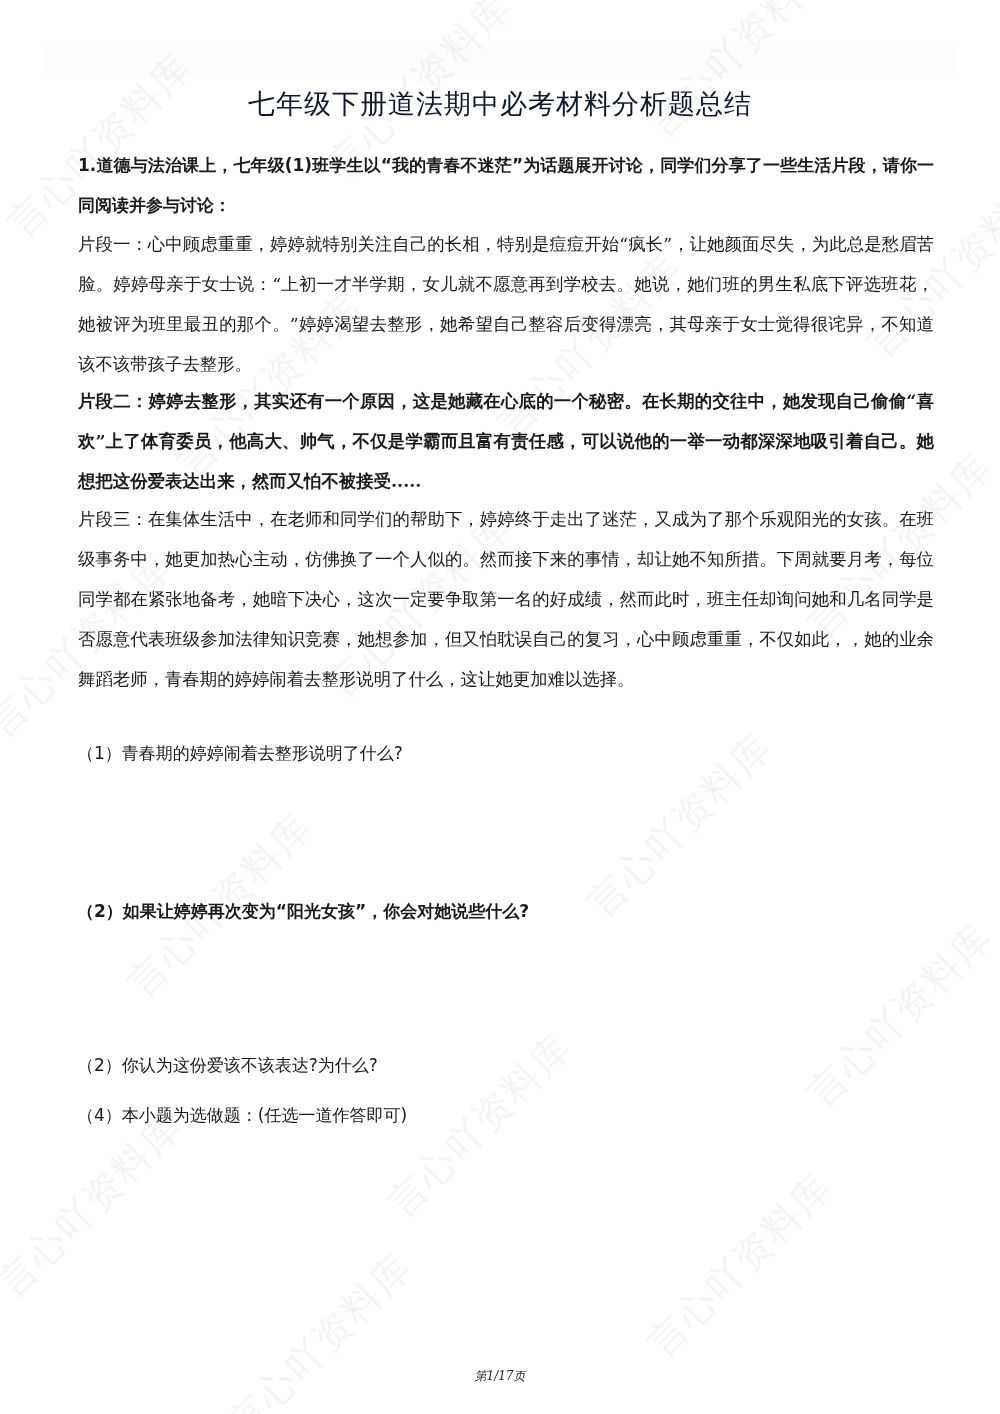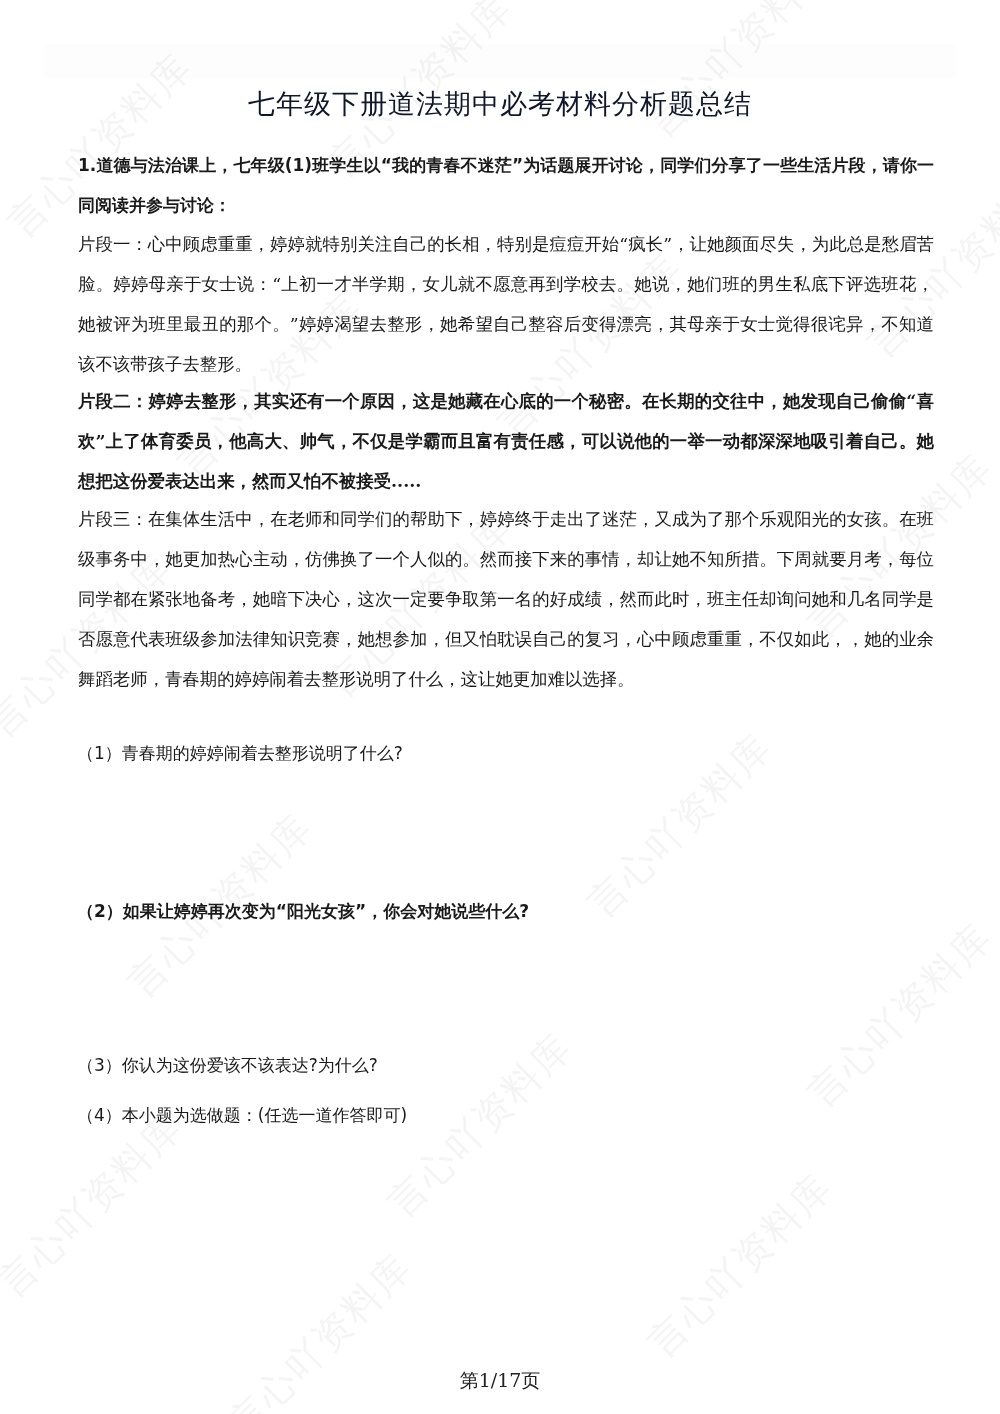--- a/index.html
+++ b/index.html
@@ -87,22 +87,23 @@
     position: absolute;
     left: 77px;
     width: 856px;
   }
   .footer {
     position: absolute;
     top: 1368px;
     left: 0;
     width: 1000px;
     text-align: center;
-    font-size: 19px;
+    font-size: 12px;
     color: #222;
+    font-style: italic;
   }
 </style>
 </head>
 <body>
 
 <div class="header-band"></div>
 
 <div class="watermark-layer">
   <span class="wm" style="left:-20px; top:120px;">言心吖资料库</span>
   <span class="wm" style="left:300px; top:60px;">言心吖资料库</span>
@@ -129,20 +130,20 @@
   <div class="para seg1">片段一：心中顾虑重重，婷婷就特别关注自己的长相，特别是痘痘开始“疯长”，让她颜面尽失，为此总是愁眉苦脸。婷婷母亲于女士说：“上初一才半学期，女儿就不愿意再到学校去。她说，她们班的男生私底下评选班花，她被评为班里最丑的那个。”婷婷渴望去整形，她希望自己整容后变得漂亮，其母亲于女士觉得很诧异，不知道该不该带孩子去整形。</div>
   <div class="para seg2">片段二：婷婷去整形，其实还有一个原因，这是她藏在心底的一个秘密。在长期的交往中，她发现自己偷偷“喜欢”上了体育委员，他高大、帅气，不仅是学霸而且富有责任感，可以说他的一举一动都深深地吸引着自己。她想把这份爱表达出来，然而又怕不被接受.....</div>
   <div class="para seg3">片段三：在集体生活中，在老师和同学们的帮助下，婷婷终于走出了迷茫，又成为了那个乐观阳光的女孩。在班级事务中，她更加热心主动，仿佛换了一个人似的。然而接下来的事情，却让她不知所措。下周就要月考，每位同学都在紧张地备考，她暗下决心，这次一定要争取第一名的好成绩，然而此时，班主任却询问她和几名同学是否愿意代表班级参加法律知识竞赛，她想参加，但又怕耽误自己的复习，心中顾虑重重，不仅如此，，她的业余舞蹈老师，青春期的婷婷闹着去整形说明了什么，这让她更加难以选择。</div>
 
   <div class="question q1">（1）青春期的婷婷闹着去整形说明了什么?</div>
   <div class="answer-space" style="top:770px;height:120px;"></div>
 
   <div class="question q2">（2）如果让婷婷再次变为“阳光女孩”，你会对她说些什么?</div>
   <div class="answer-space" style="top:928px;height:115px;"></div>
 
-  <div class="question q3">（3）你认为这份爱该不该表达?为什么?</div>
+  <div class="question q3">（2）你认为这份爱该不该表达?为什么?</div>
   <div class="answer-space" style="top:1082px;height:80px;"></div>
 
   <div class="question q4">（4）本小题为选做题：(任选一道作答即可)</div>
   <div class="answer-space" style="top:1200px;height:150px;"></div>
 
   <div class="footer">第1/17页</div>
 </div>
 
 </body></html>

